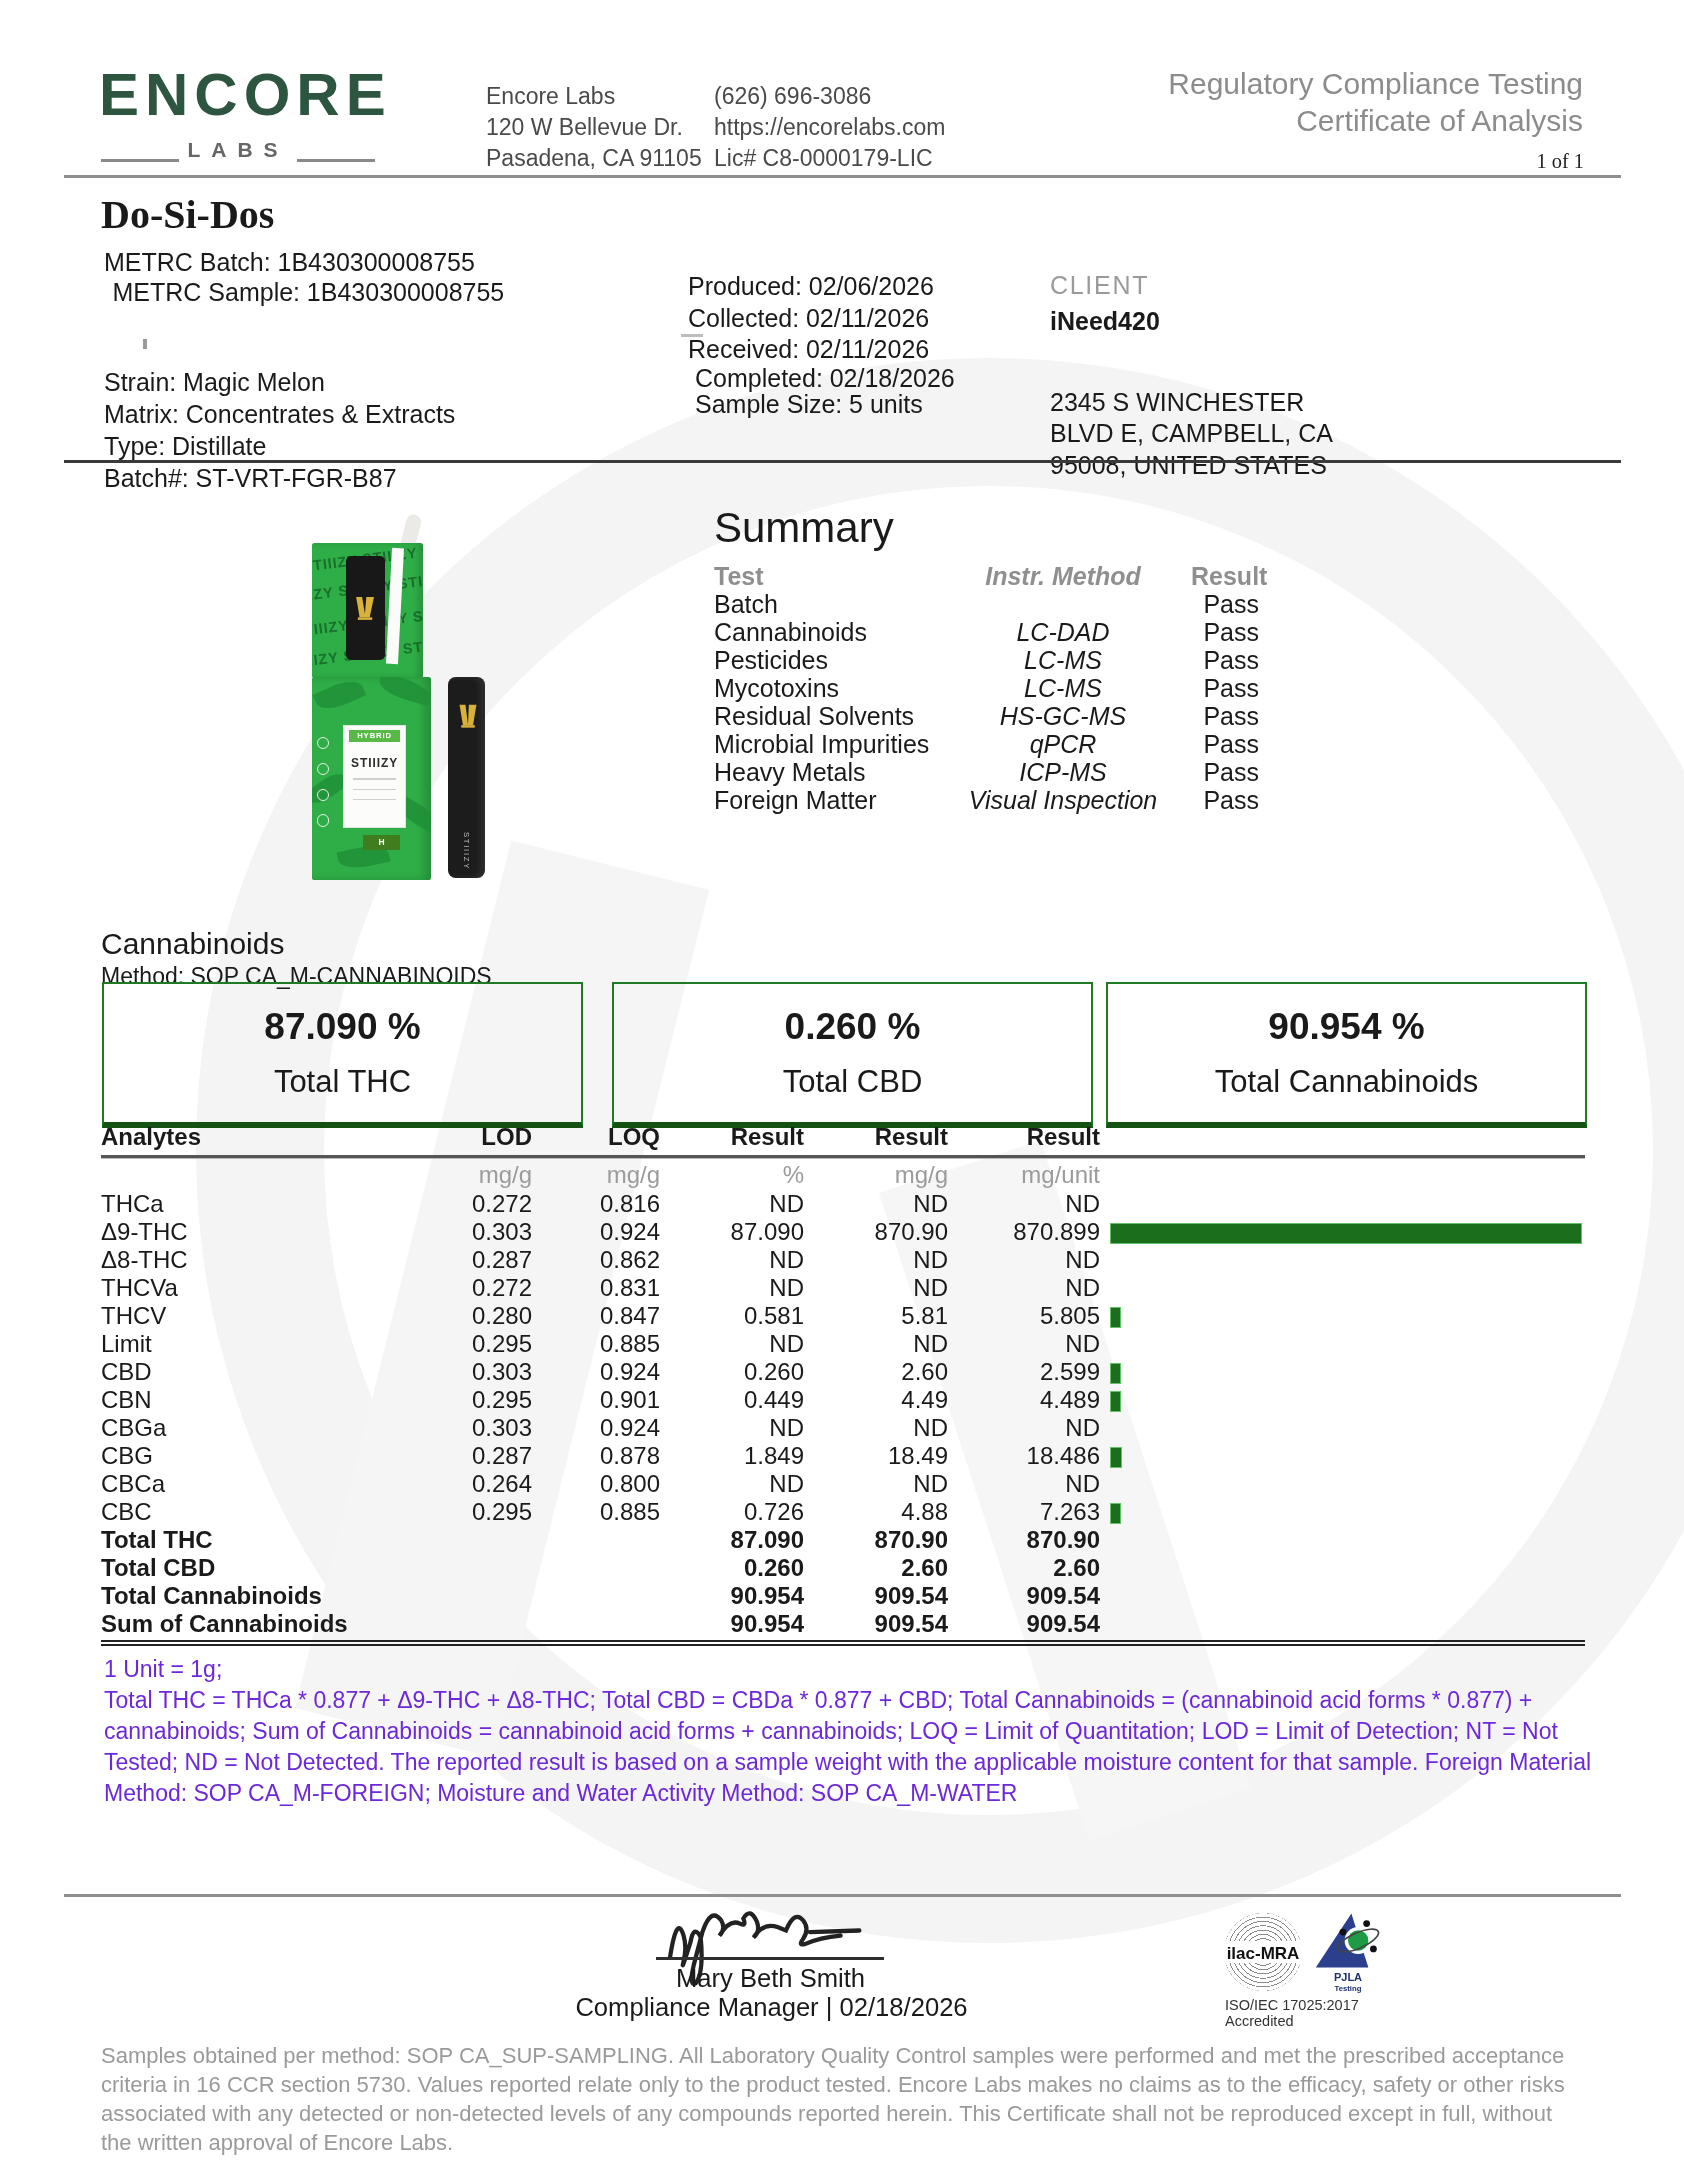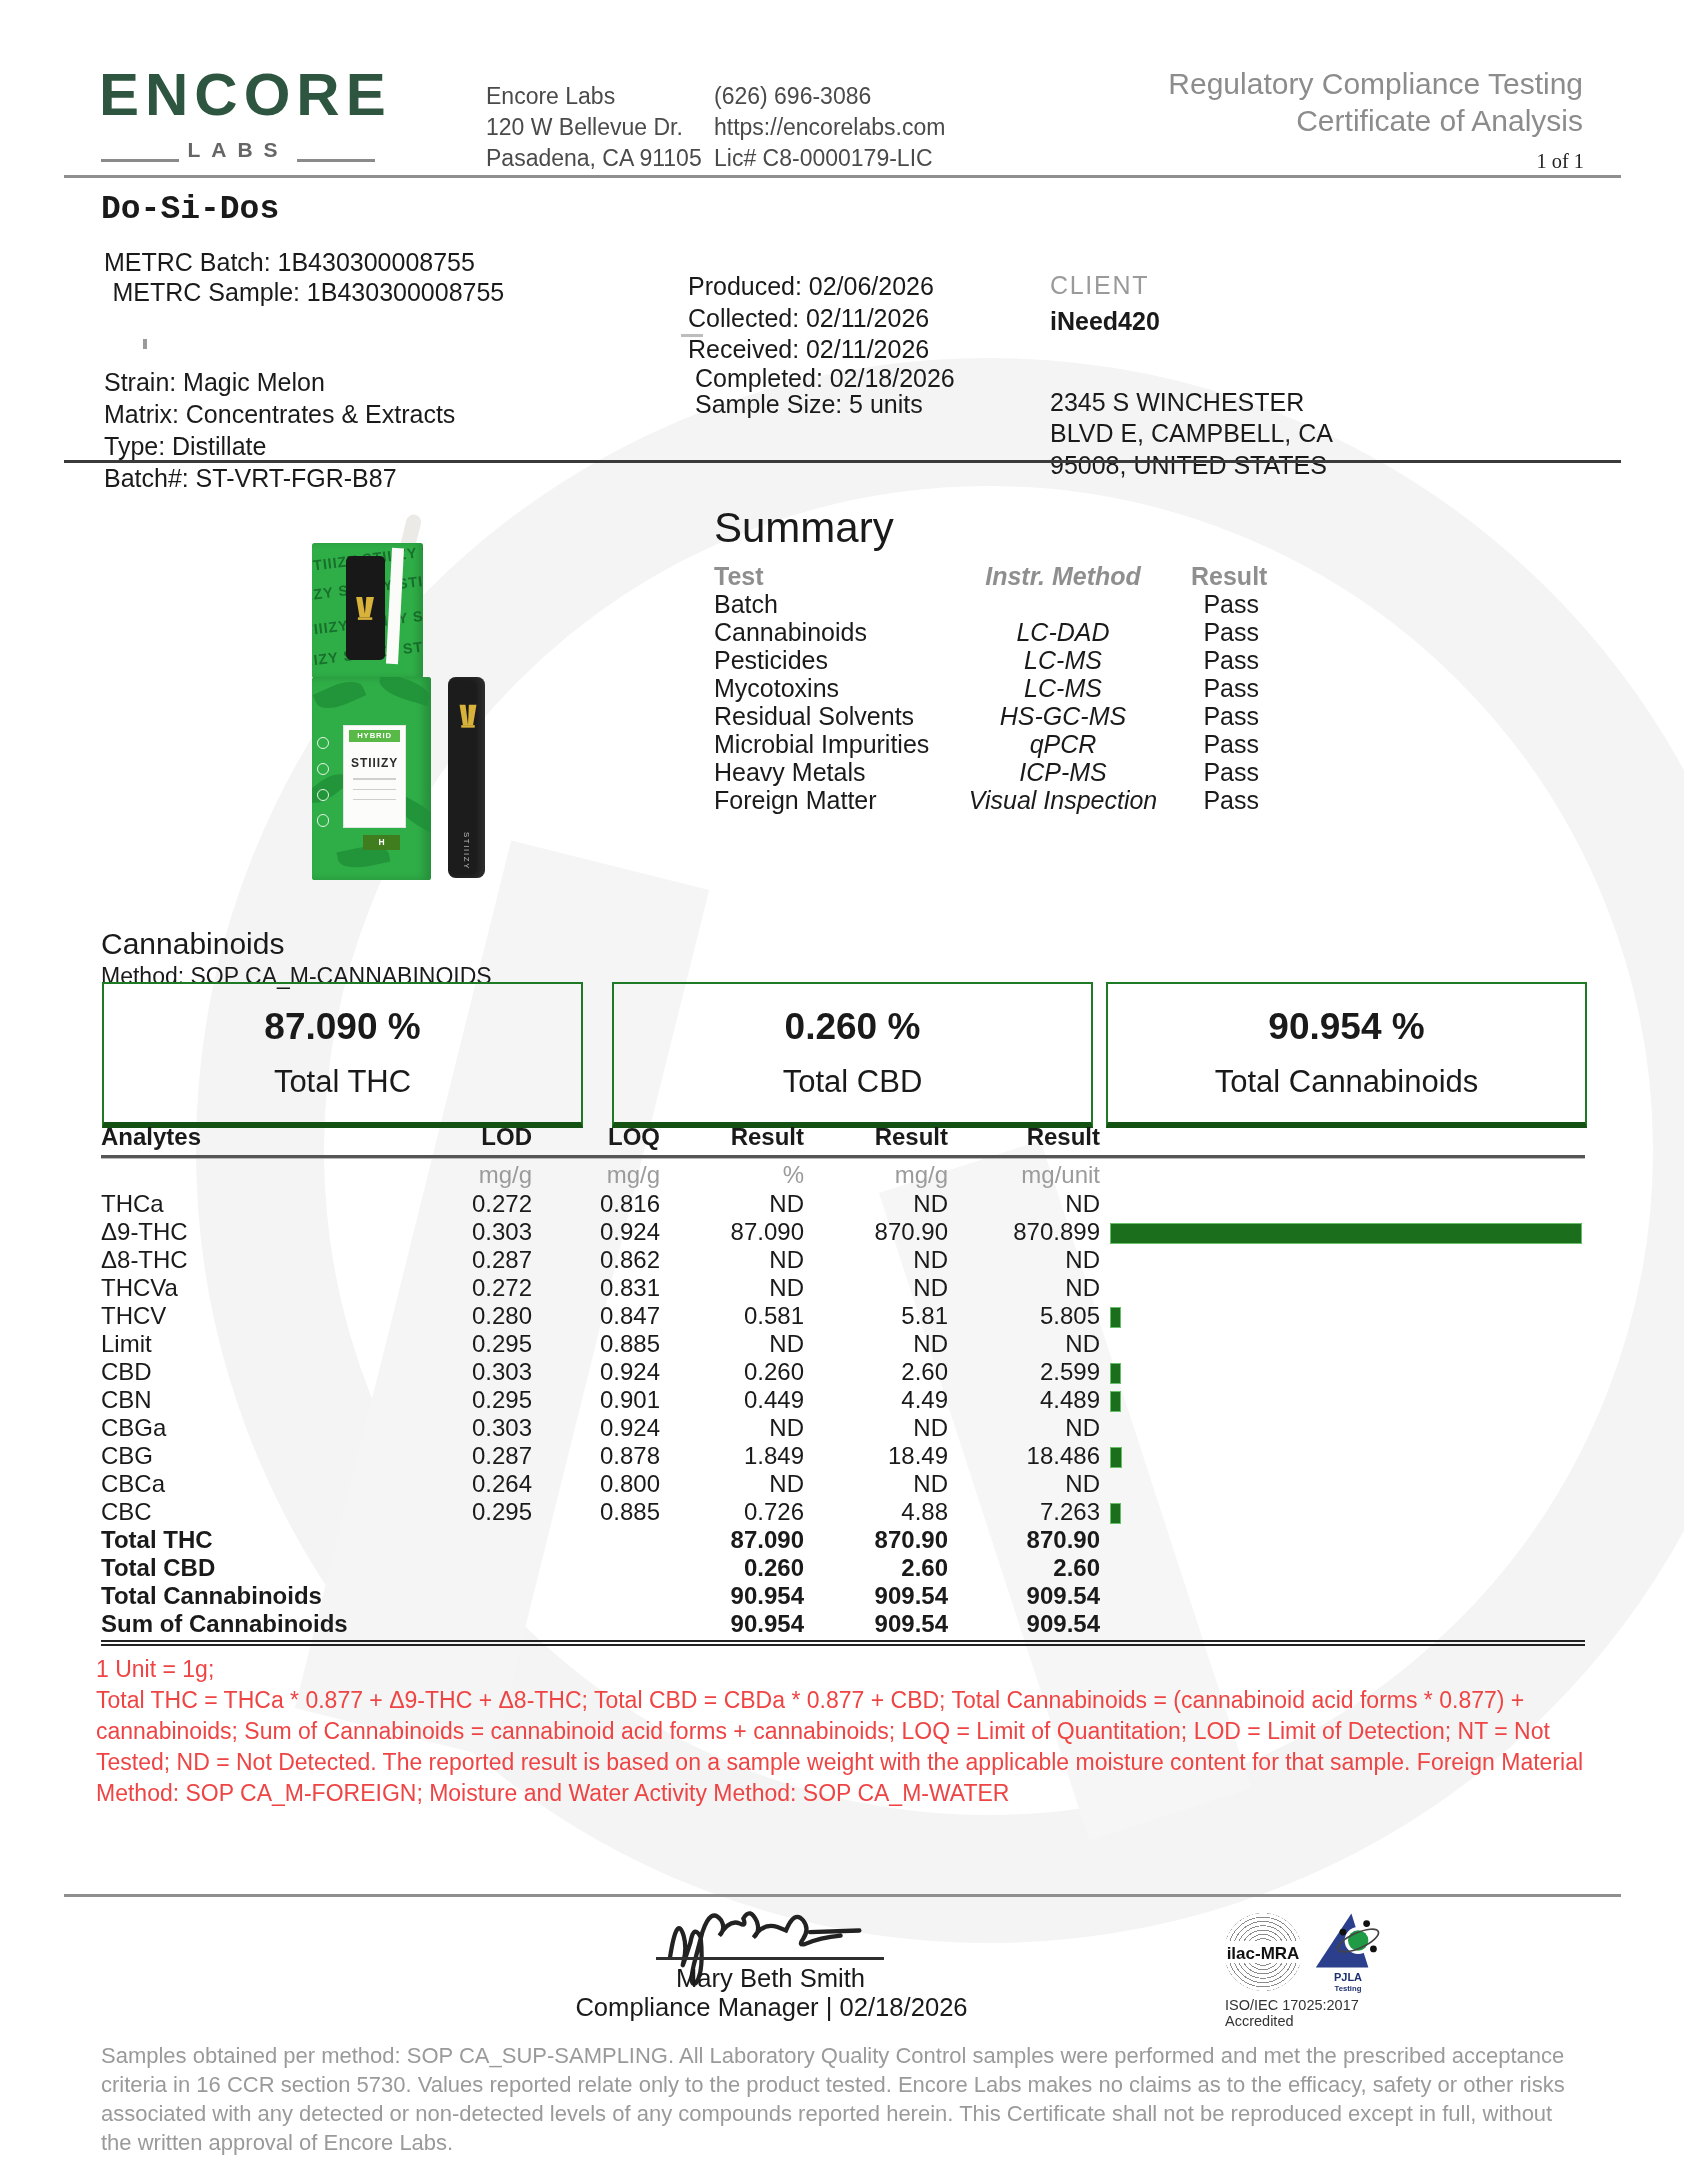--- a/index.html
+++ b/index.html
@@ -20,21 +20,21 @@
   .labs-row .hline{flex:1;height:2.6px;background:#8a8a8a;}
   .labs-text{font-size:21px;letter-spacing:11px;color:#666;font-weight:bold;}
   .contact{font-size:23px;line-height:31px;color:#4a4a4a;}
   .c1{left:486px;top:81px;}
   .c2{left:714px;top:81px;}
   .rpt-title{right:102px;top:65px;text-align:right;font-size:30px;line-height:37px;color:#8c8c8c;}
   .pageno{right:101px;top:150px;font-family:"Liberation Serif",serif;font-size:20.4px;color:#222;}
   .rule{height:2.6px;background:#8f8f8f;}
   .rule-dark{height:2.6px;background:#3a3a3a;}
   
-  .sample-name{left:101px;top:191px;font-family:Liberation Mono, monospace;font-weight:bold;font-size:33px;}
+  .sample-name{left:101px;top:191px;font-family:Liberation Serif, serif;font-weight:bold;font-size:40px;}
   .kv span+span{margin-left:6.8px;}
   .info{font-size:25px;}
   .metrc{left:104px;top:247px;line-height:30px;}
   .metrc .kv:nth-child(2){margin-left:8.5px;}
   .redact-dot{left:143px;top:339px;width:4.3px;height:10.2px;background:#9a9a9a;}
   .redact-dash{left:681px;top:334px;width:22px;height:3.4px;background:#bdbdbd;}
   .strainblk{left:104px;top:366px;line-height:32px;}
   .dates1{left:688px;top:271px;line-height:31.5px;}
   .dates2{left:695px;top:365px;line-height:26.4px;}
   .client{left:1050px;top:271px;font-size:25px;}
@@ -80,21 +80,21 @@
   .arow{display:grid;grid-template-columns:273px 158px 128px 144px 144px 152px 1fr;height:28px;align-items:center;}
   .arow .n{text-align:left;}
   .arow .r{text-align:right;}
   .ahead{font-weight:bold;height:32px;}
   .aunits{color:#9b9b9b;height:29px;}
   .hrule{height:4.3px;background:linear-gradient(#555 0 2.6px,transparent 2.6px 3.4px,#bbb 3.4px 4.3px);margin:1.7px 0 1.7px 0;}
   .brule{height:6px;background:linear-gradient(#222 0 1.7px,transparent 1.7px 4.3px,#222 4.3px 6px);margin-top:2.6px;}
   .totals .arow{font-weight:bold;}
   .barwrap{padding-left:10.2px;}
   .bar{display:inline-block;height:19px;background:#1b6e1b;border:1.7px solid #67c067;vertical-align:middle;}
-  .footnote{left:96px;top:1654px;width:1489px;font-size:23px;line-height:31px;color:#ef4444;}
+  .footnote{left:104px;top:1654px;width:1489px;font-size:23px;line-height:31px;color:#6d28d9;}
   
   .sig-svg{left:658px;top:1898px;}
   .sig-rule{left:656px;top:1957px;width:228px;height:2.6px;background:#2f2f2f;}
   .sig-name{left:596px;top:1964px;width:349px;text-align:center;font-size:25.6px;}
   .sig-title{left:520px;top:1993px;width:503px;text-align:center;font-size:25.6px;}
   .ilac{left:1224px;top:1913px;width:78px;height:78px;border-radius:50%;
         background:repeating-radial-gradient(circle at 50% 50%, #8a8a8a 0 0.9px, #fff 0.9px 4.3px);}
   .ilac-band{position:absolute;left:-5.1px;right:-5.1px;top:28px;height:22px;background:#fff;}
   .ilac-text{position:absolute;left:-6.8px;right:-6.8px;top:31px;text-align:center;font-weight:bold;font-size:17px;color:#111;}
   .pjla{left:1312px;top:1910px;width:72px;height:85px;}

